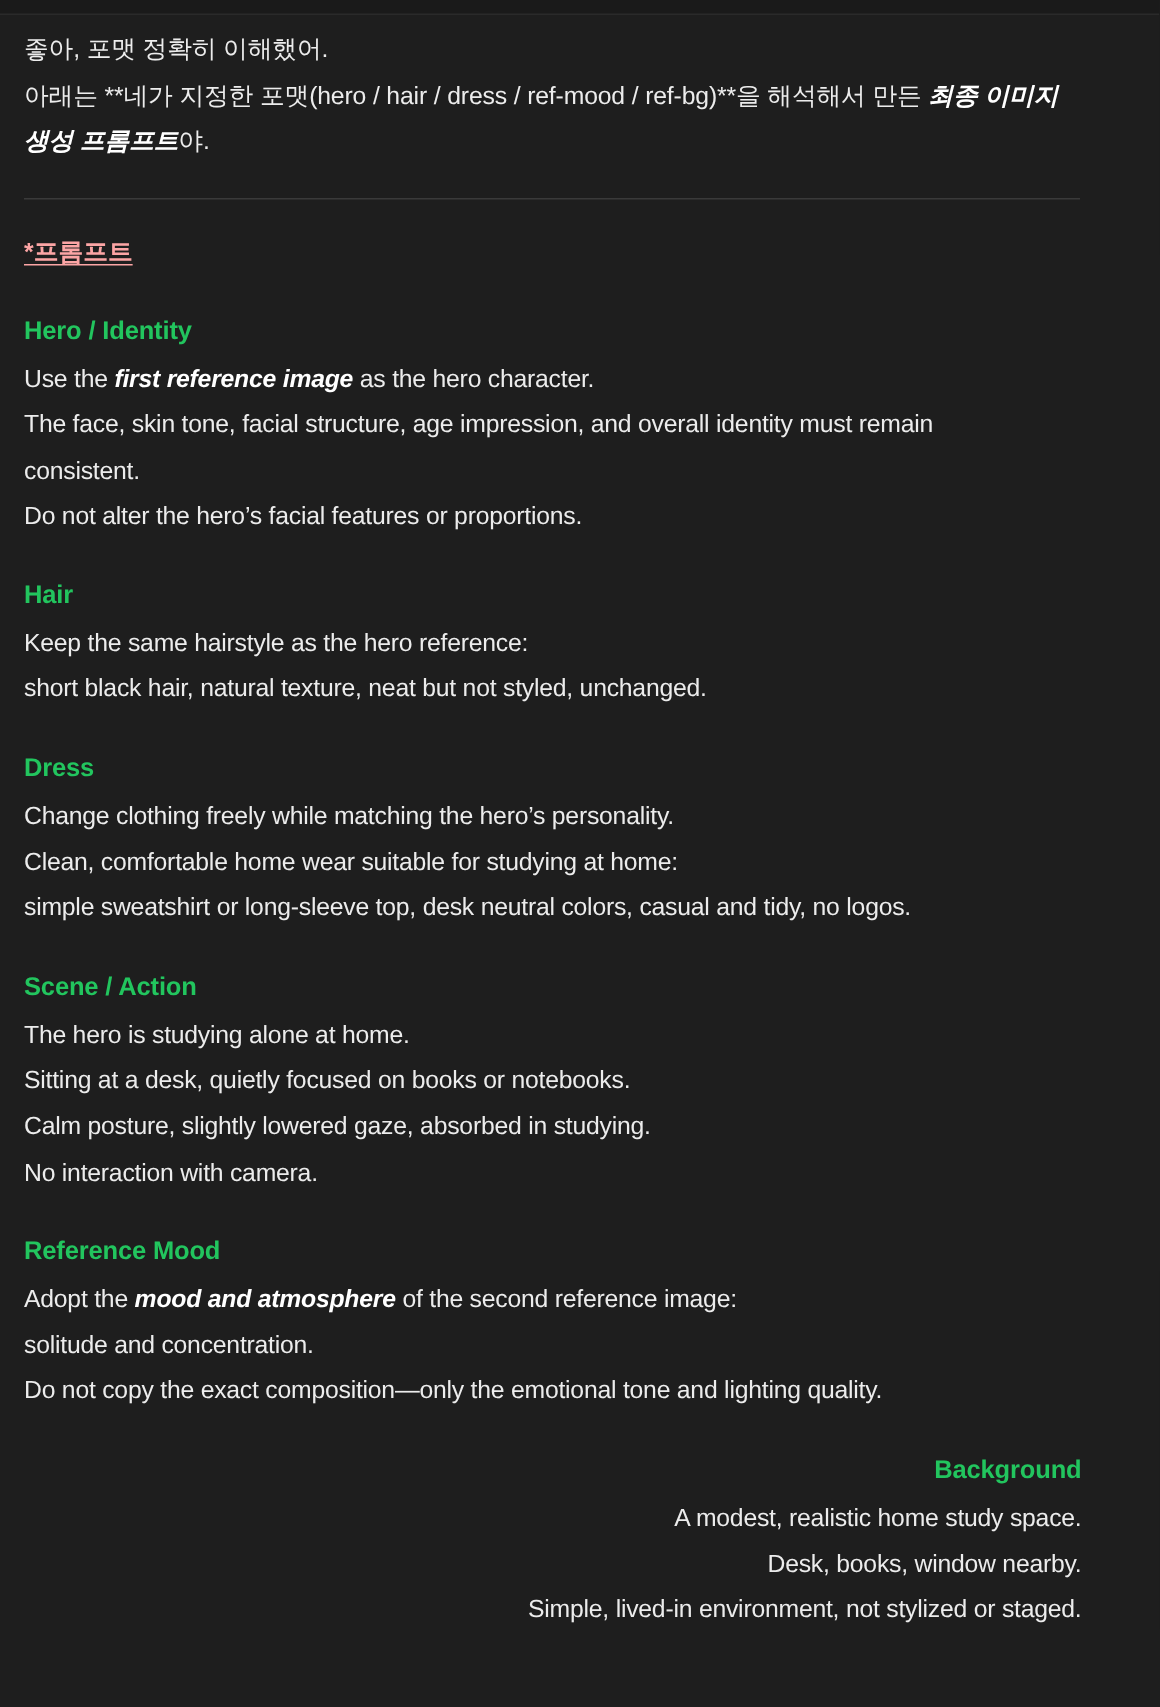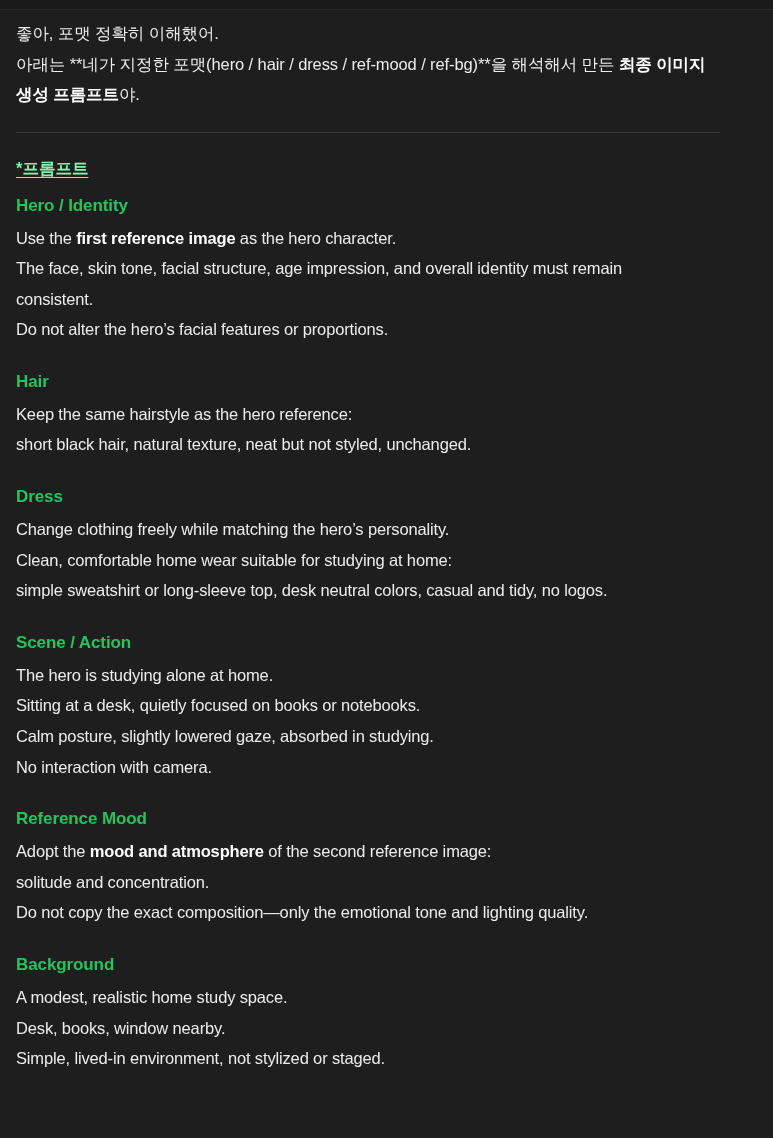--- a/index.html
+++ b/index.html
@@ -36,42 +36,44 @@
   p.line {
     margin: 0;
     font-size: 16.5px;
     line-height: 30.5px;
     color: #ececec;
     letter-spacing: -0.1px;
   }
   .bold {
     font-weight: bold;
     color: #ffffff;
+    font-style: italic;
   }
   .rule {
     border: none;
     border-top: 1px solid #3a3a3a;
     margin: 22px 0 20px 0;
     width: 704px;
   }
   .section-title-star {
     font-size: 16.5px;
     line-height: 30px;
     font-weight: bold;
-    color: #86efac;
+    color: #fca5a5;
     text-decoration: underline;
     text-underline-offset: 3px;
-    margin: 0 0 8px 0;
+    margin: 0 0 23px 0;
     display: inline-block;
   }
   .block {
     margin: 0 0 22px 0;
   }
   .block:last-child {
     margin-bottom: 16px;
+    text-align: right;
   }
   h3.heading {
     margin: 0 0 2px 0;
     font-size: 17px;
     line-height: 30px;
     font-weight: bold;
     color: #22c55e;
     letter-spacing: -0.1px;
   }
   .body-line {

